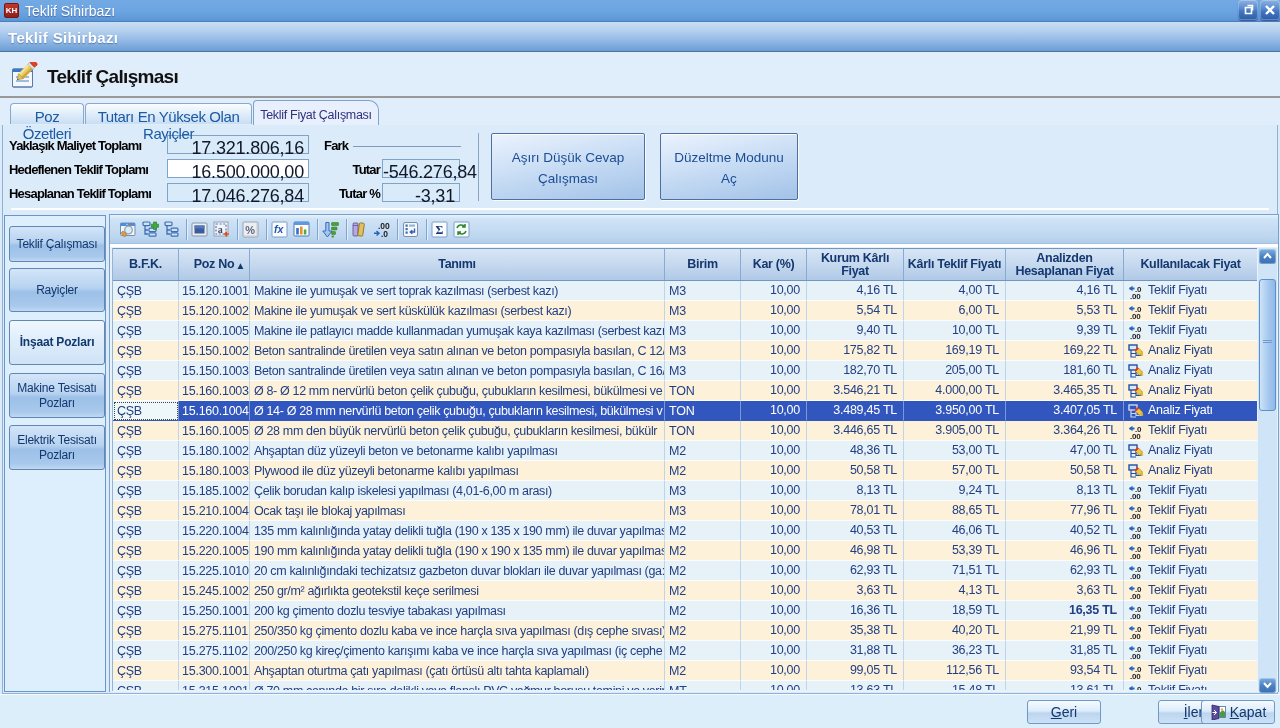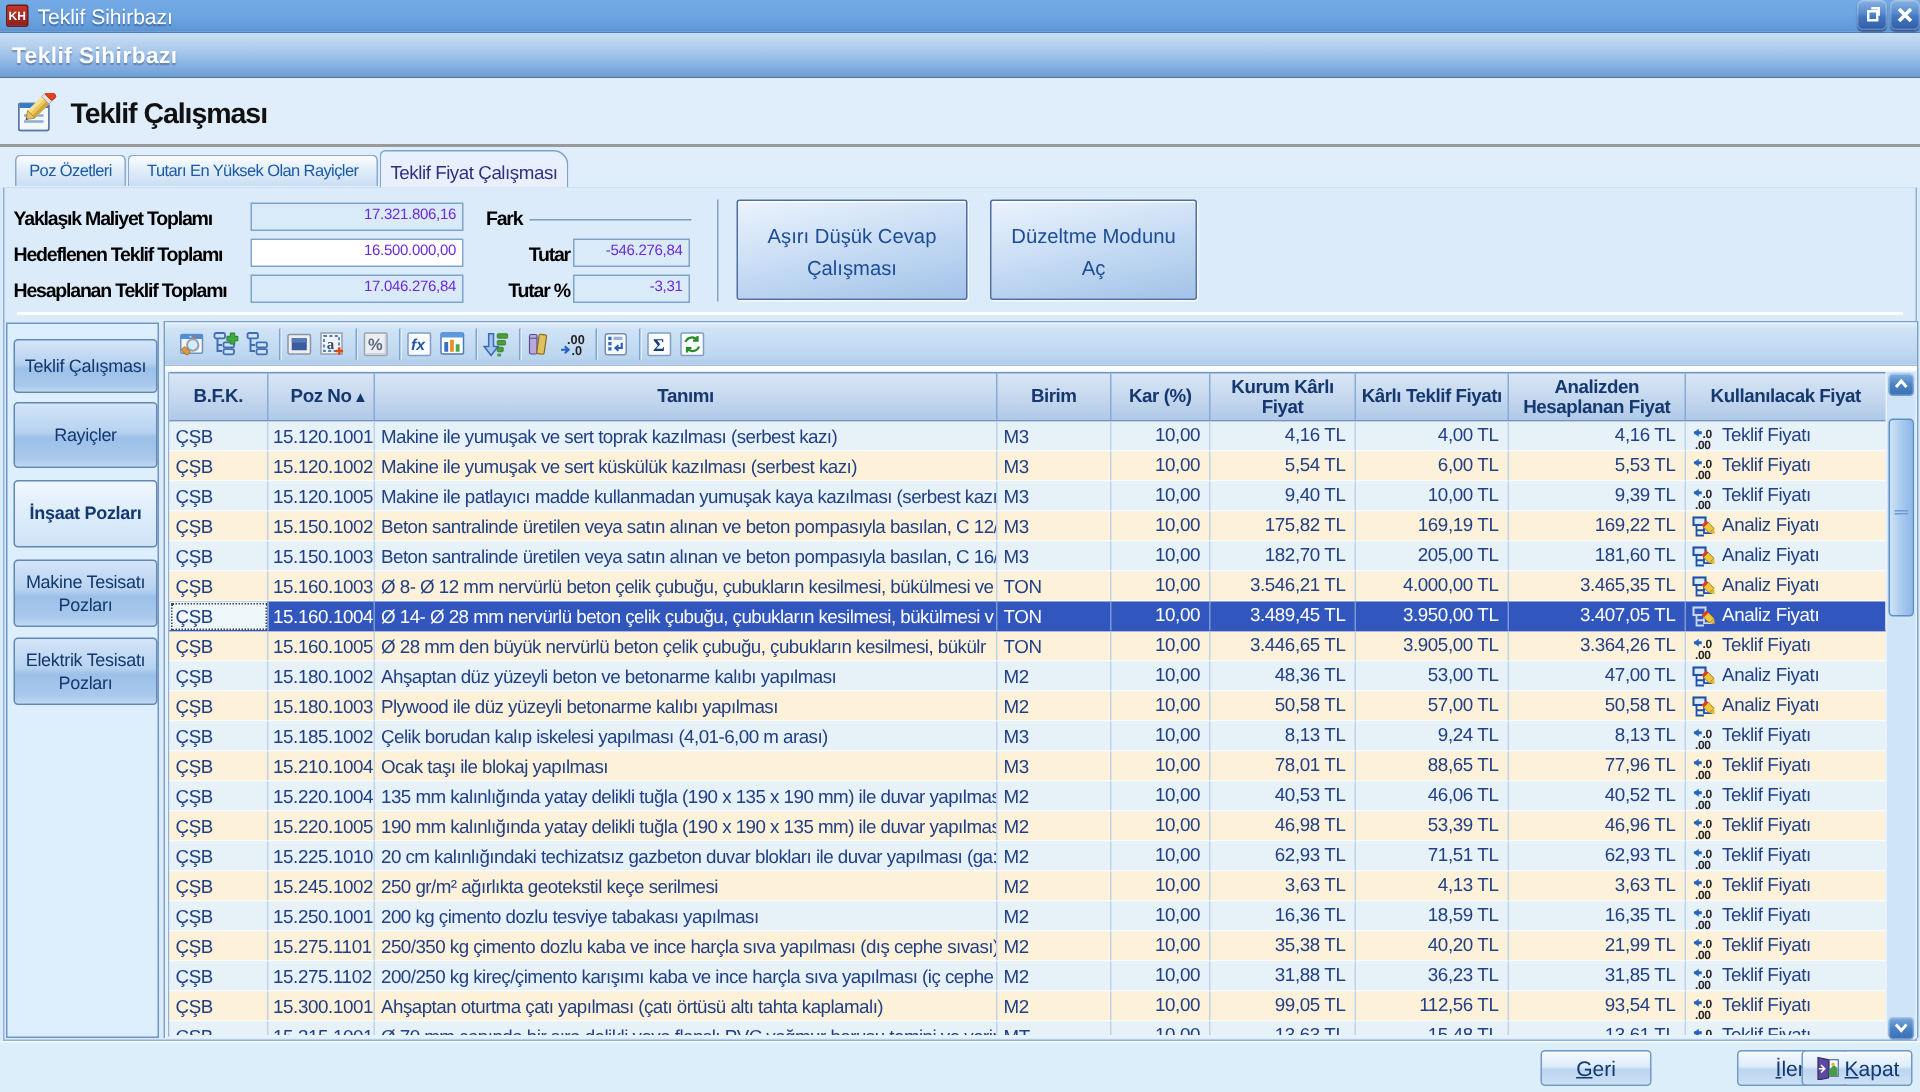--- a/index.html
+++ b/index.html
@@ -31,30 +31,30 @@
 
 
 #headarea{left:0;top:52px;width:1280px;height:45.5px;background:#e0edfb;border-bottom:2px solid #999;}
 #headicon{left:11px;top:10px;width:27px;height:27px;}
 #headtitle{left:47px;top:14px;font-size:19px;letter-spacing:-0.7px;font-weight:bold;color:#111;}
 
 
 #tabstrip{left:0;top:98px;width:1280px;height:27px;background:#e0edfb;z-index:5;}
 .tab{position:absolute;top:5px;height:21px;border:1px solid #8aa8cb;border-bottom:none;
  border-radius:4px 4px 0 0;background:linear-gradient(180deg,#fbfdff 0%,#e2eefa 45%,#c9def3 100%);
- color:#1b5aa5;font-size:11px;letter-spacing:-0.4px;text-align:center;padding-top:4px;}
+ color:#1b5aa5;font-size:15px;letter-spacing:-0.4px;text-align:center;padding-top:4px;}
 #tab3{top:2px;height:25px;background:#e7f0fc;color:#31307e;border:1px solid #7ba3cd;
  border-bottom:none;border-radius:4px 10px 0 0;padding-top:7px;font-size:12.5px;letter-spacing:-0.3px;z-index:5;}
 
 
 #page{left:2px;top:124px;width:1276px;height:570px;border:1px solid #8fb2d8;background:#dcebfa;}
 
 
 .flabel{position:absolute;font-size:13px;letter-spacing:-0.8px;font-weight:bold;color:#000;}
-.fbox{position:absolute;border:1px solid #7da4ca;background:#d9eaf9;font-size:10px;letter-spacing:-0.2px;color:#6d28d9;
+.fbox{position:absolute;border:1px solid #7da4ca;background:#d9eaf9;font-size:18px;letter-spacing:-0.2px;color:#0f172a;
  text-align:right;padding:2px 4px 0 0;}
 .fwhite{background:#fff;}
 #farkline{left:350px;top:21px;width:108px;height:1px;background:#7d9cbe;}
 #vsep{left:475px;top:8px;width:1px;height:68px;background:#8aa6c4;}
 .bigbtn{position:absolute;border:1px solid #4e6f9f;border-radius:2px;
  background:linear-gradient(168deg,#ecf3fd 0%,#cadef5 45%,#a2c2e8 100%);
  color:#1c4d94;font-size:13.5px;line-height:21px;text-align:center;
  box-shadow:inset 0 1px 0 #fff, 1px 1px 0 rgba(255,255,255,.8);}
 #sepline{left:8px;top:83px;width:1258px;height:1px;background:#b9cee6;border-bottom:2px solid #fdfeff;}
 
@@ -617,21 +617,21 @@
             </div>
 </div>
 <div class="grow blue" style="top:320px;">
 <div class="gc" style="width:66px;">ÇŞB</div>
 <div class="gc" style="width:71px;padding-left:3px;">15.250.1001</div>
 <div class="gc tn" style="width:415px;">200 kg çimento dozlu tesviye tabakası yapılması</div>
 <div class="gc" style="width:76px;">M2</div>
 <div class="gc num" style="width:66px;">10,00</div>
 <div class="gc num" style="width:97px;">16,36 TL</div>
 <div class="gc num" style="width:102px;">18,59 TL</div>
-<div class="gc num" style="width:118px;">16,35 TL</div>
+<div class="gc num" style="width:118px;font-weight:bold;">16,35 TL</div>
 <div class="gc" style="width:133px;border-right:none;display:flex;padding-top:2px;">
               <svg width="17" height="16" viewBox="0 0 17 16" style="flex:none;margin:1px 3px 0 0;">
                 <path d="M1.5 4.5 h5" stroke="#2563c0" stroke-width="2"></path>
                 <path d="M1 4.5 l3.5 -2.7 v5.4 z" fill="#2563c0"></path>
                 <text x="7" y="8" font-size="8" font-weight="bold" fill="#222">.0</text>
                 <text x="2" y="15" font-size="8" font-weight="bold" fill="#222">.00</text>
               </svg>
               <span>Teklif Fiyatı</span>
             </div>
 </div>

